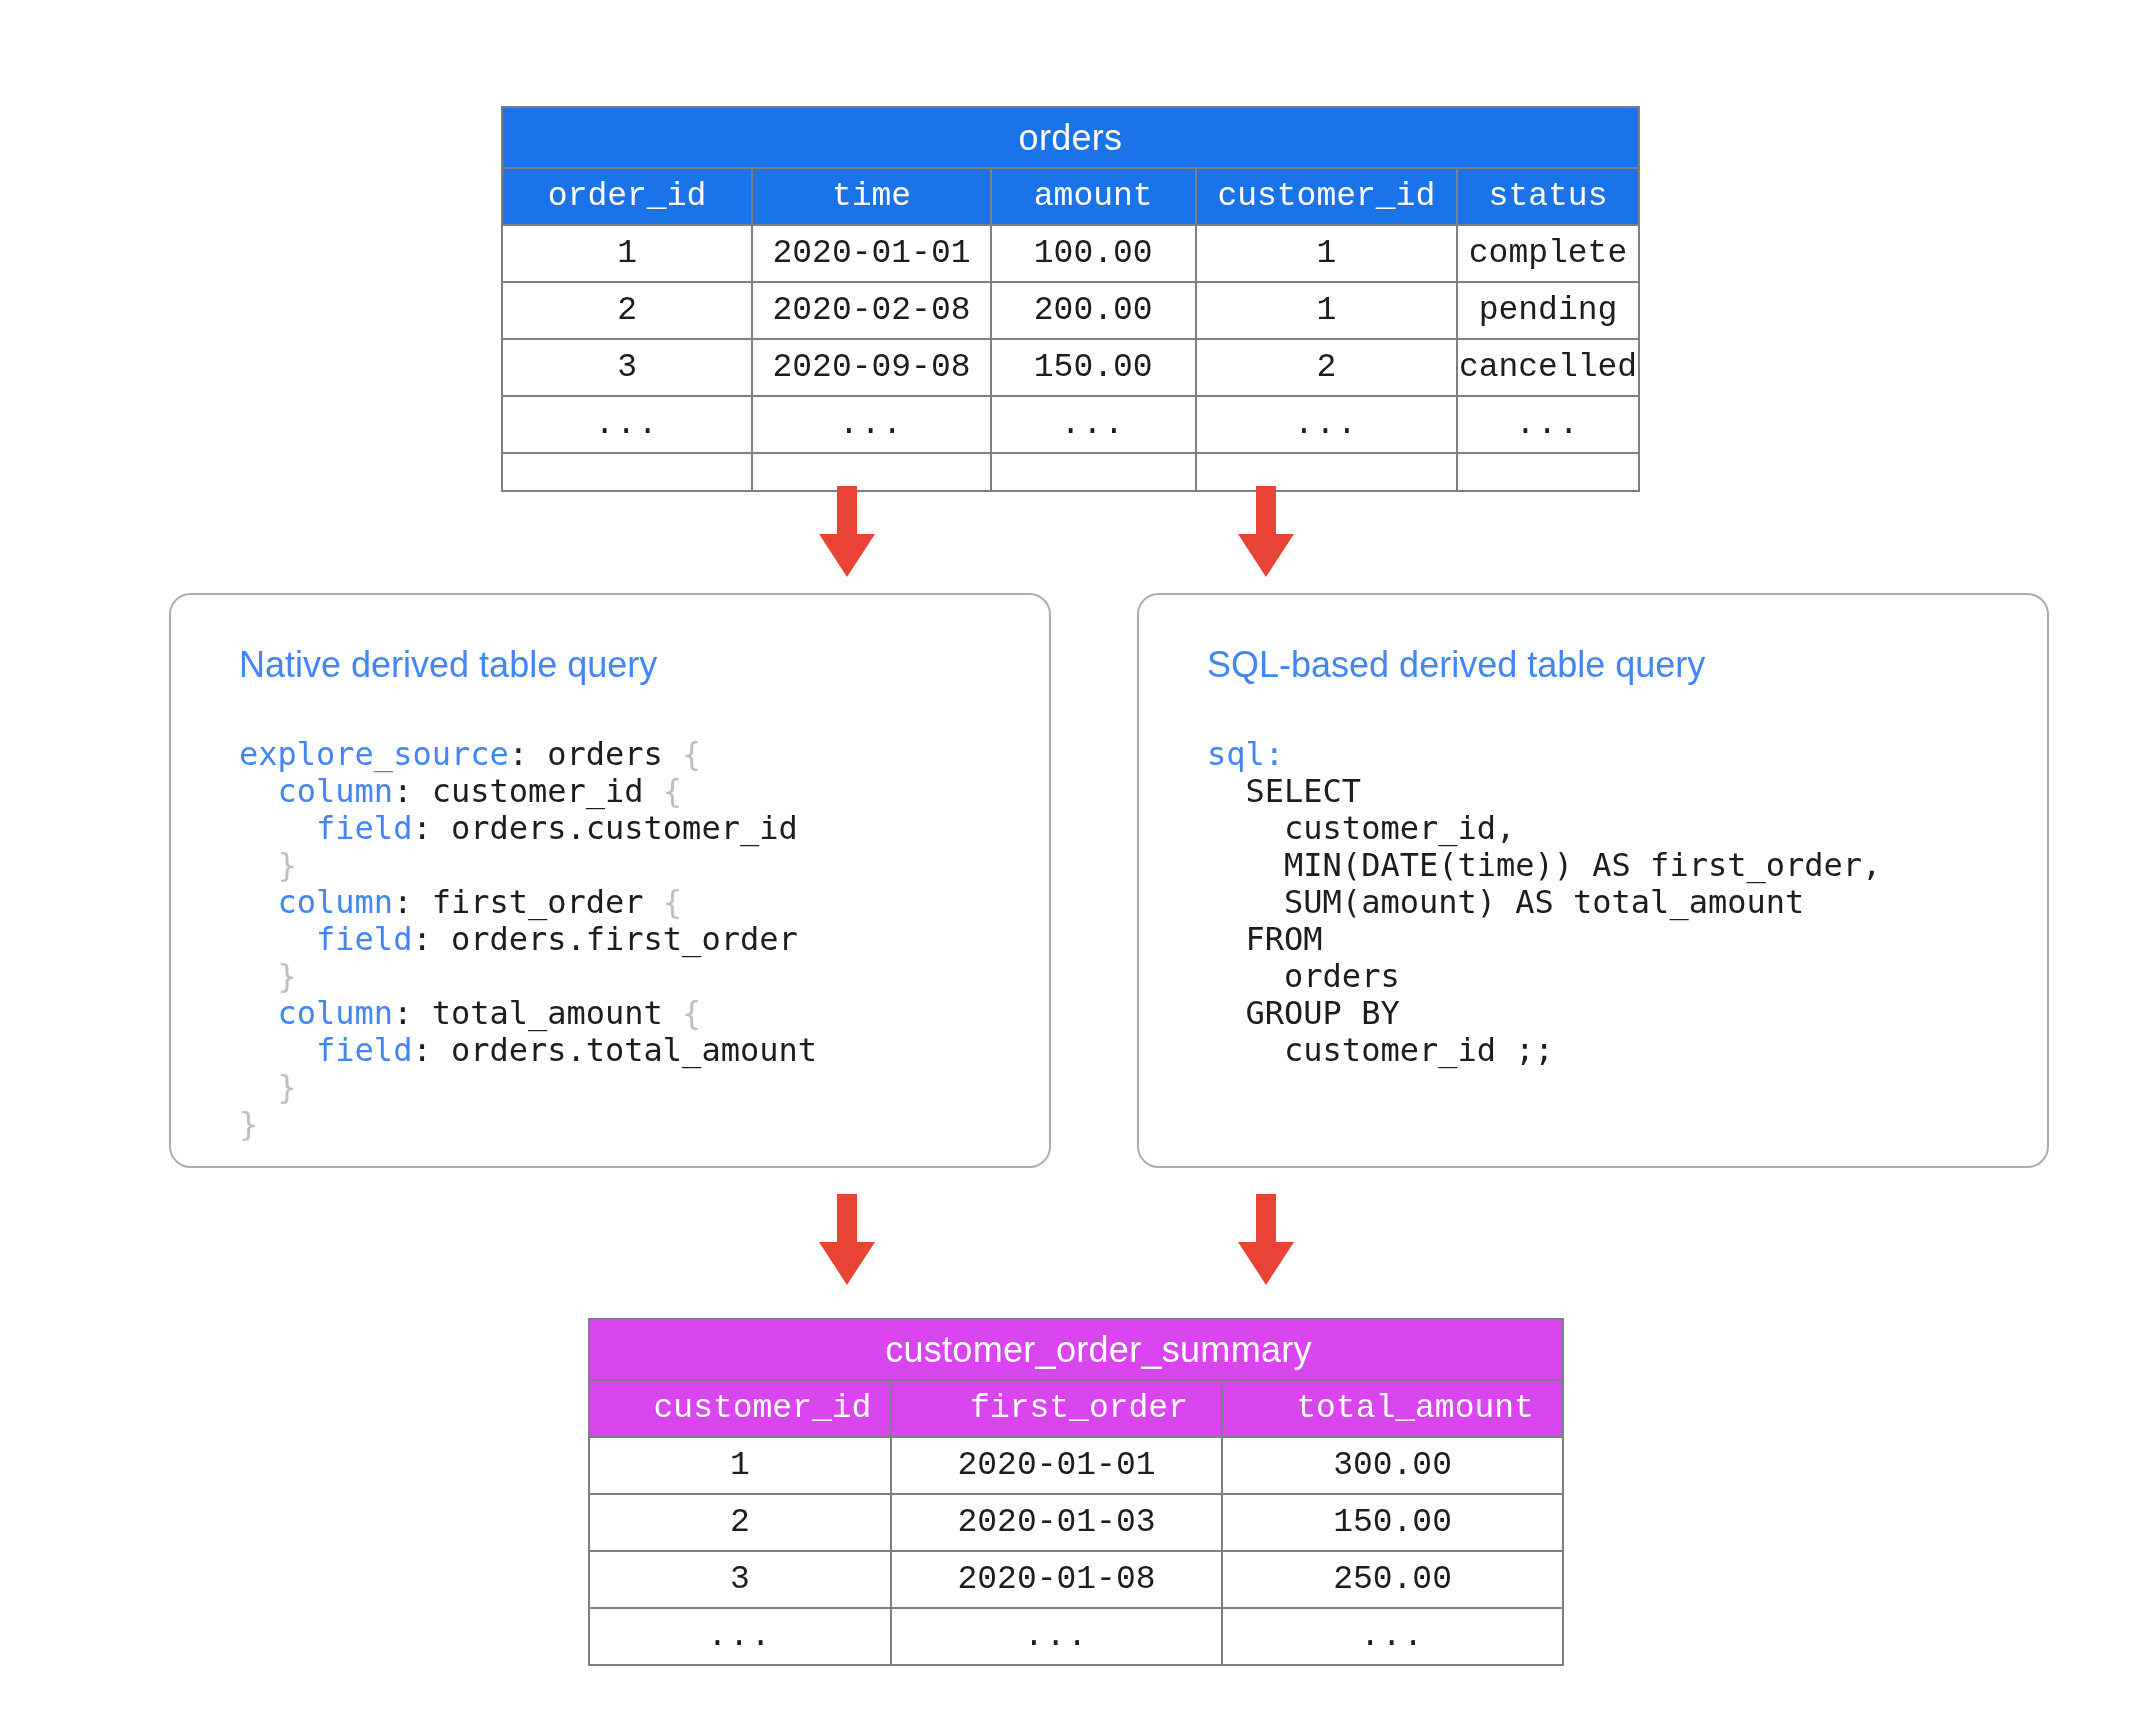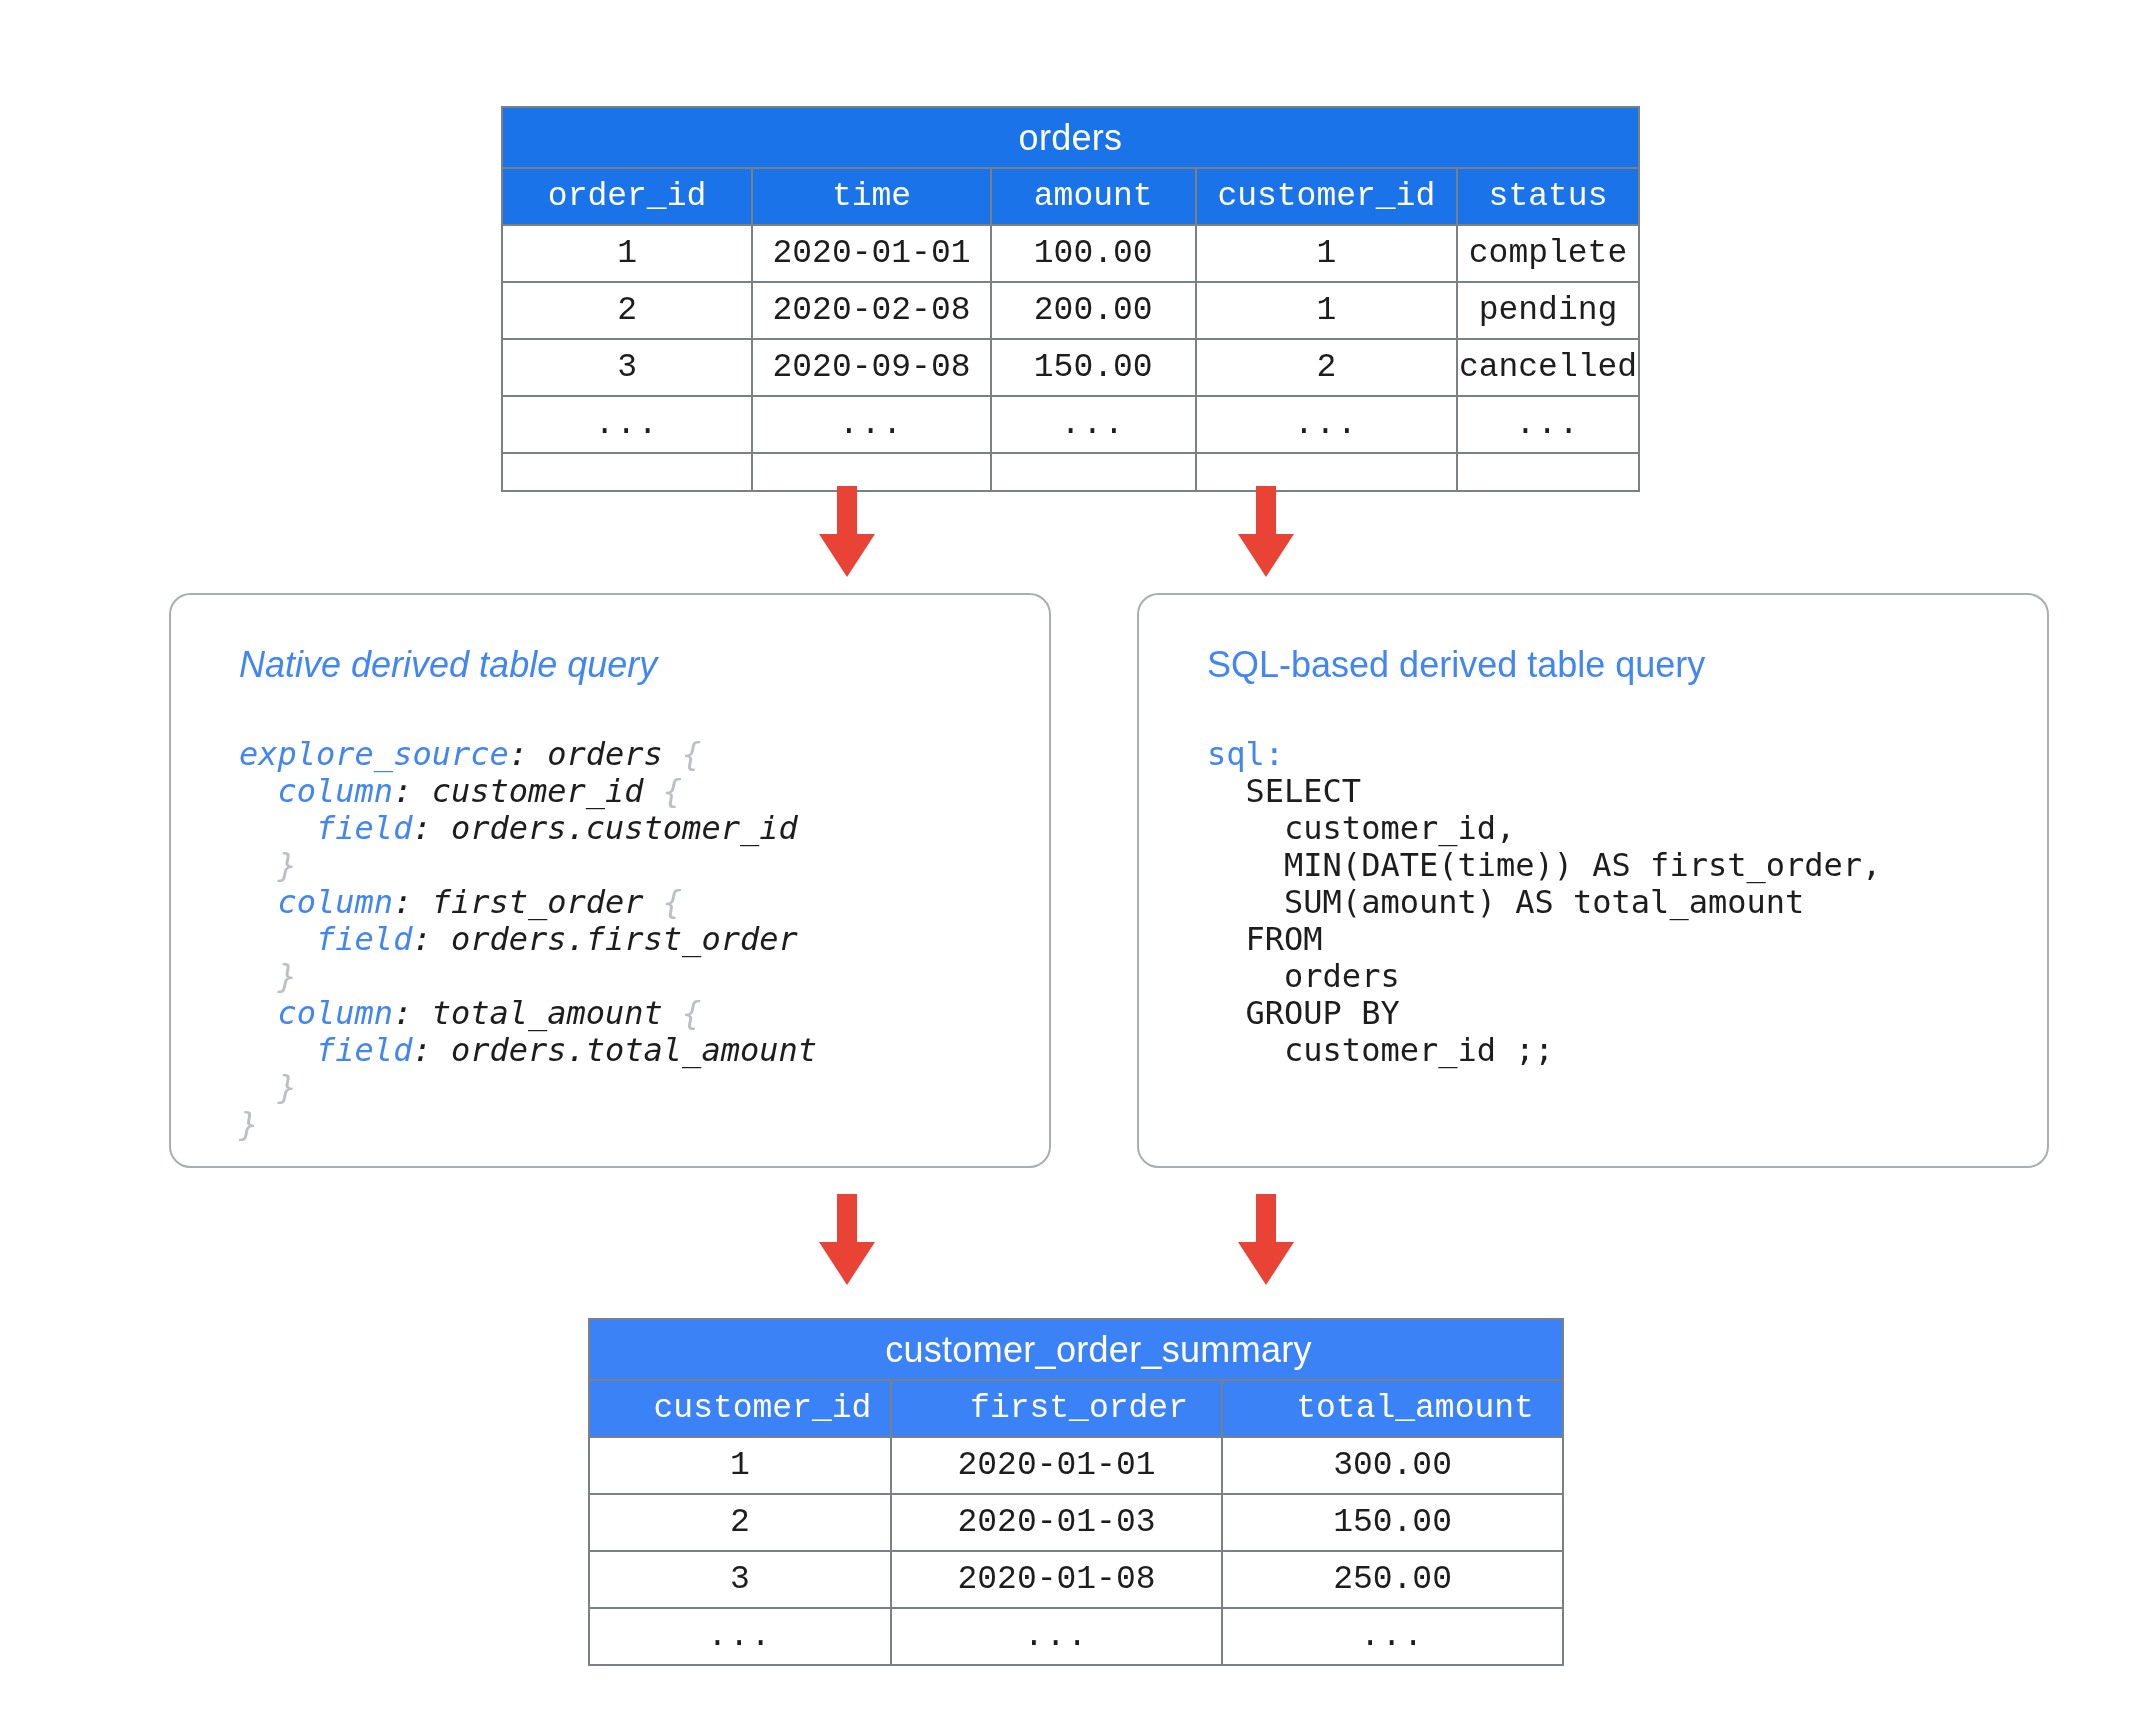--- a/index.html
+++ b/index.html
@@ -67,21 +67,21 @@
   #orders-table .tbl-title,
   #orders-table .col-head { background: #1a73e8; }
 
   
   #summary-table {
     left: 588px;
     top: 1318px;
     width: 976px;
   }
   #summary-table .tbl-title,
-  #summary-table .col-head { background: #3b82f6; padding-left: 45px; }
+  #summary-table .col-head { background: #d946ef; padding-left: 45px; }
 
   
   .arrow {
     position: absolute;
     width: 55px;
     height: 89px;
   }
   .arrow .shaft {
     position: absolute;
     left: 18px;
@@ -102,21 +102,21 @@
   }
 
   
   .code-panel {
     position: absolute;
     background: #ffffff;
     border: 2.7px solid #aaaeb0;
     border-radius: 21.4px;
     box-sizing: border-box;
   }
-  #panel-native { left: 169px;  top: 593px; width: 882px;  height: 575px; font-style: italic; }
+  #panel-native { left: 169px;  top: 593px; width: 882px;  height: 575px; }
   #panel-sql    { left: 1089px; top: 593px; width: 912px; height: 575px; margin-left: 48px; }
 
   .panel-title {
     position: absolute;
     left: 68px;
     top: 49px;
     font-family: "Liberation Sans", sans-serif;
     font-size: 36px;
     color: #4285f4;
     white-space: nowrap;

